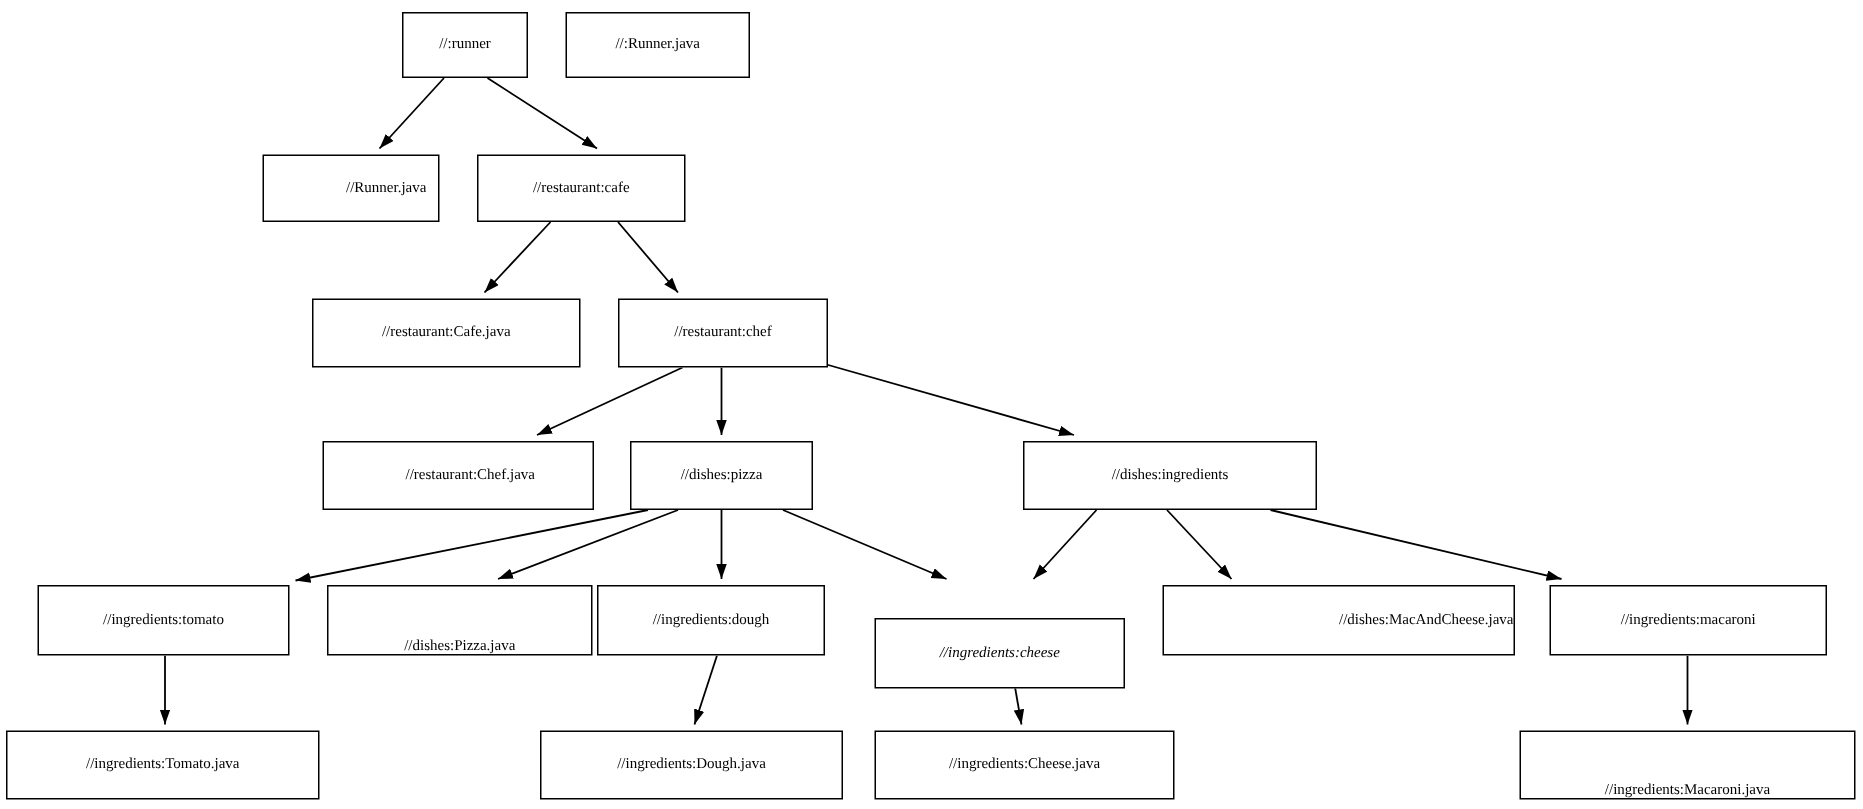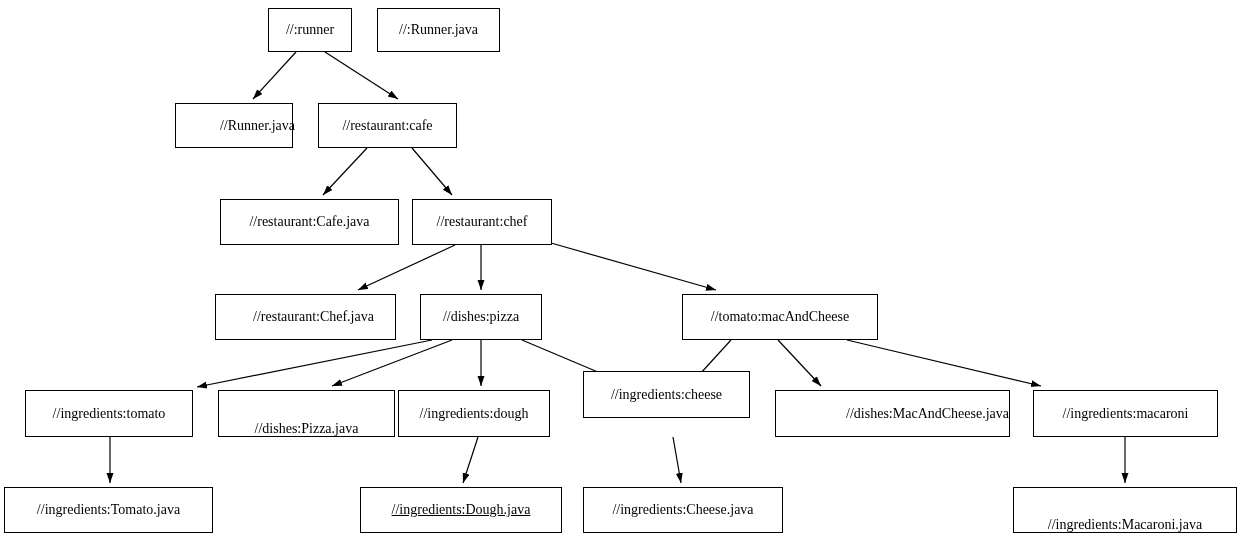--- a/index.html
+++ b/index.html
@@ -25,21 +25,21 @@
   }
   .graph-node {
     position: absolute;
     box-sizing: border-box;
     border: 1px solid #000000;
     background: #ffffff;
     color: #000000;
     display: flex;
     align-items: center;
     justify-content: center;
-    font-size: 14px;
+    font-size: 10px;
     line-height: 1;
     white-space: nowrap;
   }
 </style>
 </head>
 <body>
 
 <div id="stage">
   <svg id="edge-layer" viewBox="0 0 1242 539" xmlns="http://www.w3.org/2000/svg">
     <defs>
@@ -74,57 +74,57 @@
       </div>
       <div class="graph-node" style="left: 377px; top: 8px; width: 123px; height: 44px;">
         <span>//:Runner.java</span>
       </div>
       <div class="graph-node" style="left: 175px; top: 103px; width: 118px; height: 45px; padding-left: 47px;">
         <span>//Runner.java</span>
       </div>
       <div class="graph-node" style="left: 318px; top: 103px; width: 139px; height: 45px;">
         <span>//restaurant:cafe</span>
       </div>
-      <div class="graph-node" style="left: 220px; top: 199px; width: 179px; height: 46px;">
+      <div class="graph-node" style="left: 208px; top: 199px; width: 179px; height: 46px;">
         <span>//restaurant:Cafe.java</span>
       </div>
       <div class="graph-node" style="left: 412px; top: 199px; width: 140px; height: 46px;">
         <span>//restaurant:chef</span>
       </div>
       <div class="graph-node" style="left: 215px; top: 294px; width: 181px; height: 46px; padding-left: 16px;">
         <span>//restaurant:Chef.java</span>
       </div>
       <div class="graph-node" style="left: 420px; top: 294px; width: 122px; height: 46px;">
         <span>//dishes:pizza</span>
       </div>
       <div class="graph-node" style="left: 682px; top: 294px; width: 196px; height: 46px;">
-        <span>//tomato:macAndCheese</span>
+        <span>//dishes:ingredients</span>
       </div>
       <div class="graph-node" style="left: 25px; top: 390px; width: 168px; height: 47px;">
         <span>//ingredients:tomato</span>
       </div>
       <div class="graph-node" style="left: 218px; top: 390px; width: 177px; height: 47px; align-items: flex-end;">
         <span>//dishes:Pizza.java</span>
       </div>
       <div class="graph-node" style="left: 398px; top: 390px; width: 152px; height: 47px;">
         <span>//ingredients:dough</span>
       </div>
-      <div class="graph-node" style="left: 583px; top: 371px; width: 167px; height: 47px;">
+      <div class="graph-node" style="left: 583px; top: 412px; width: 167px; height: 47px; font-style: italic;">
         <span>//ingredients:cheese</span>
       </div>
       <div class="graph-node" style="left: 775px; top: 390px; width: 235px; height: 47px; justify-content: flex-end;">
         <span>//dishes:MacAndCheese.java</span>
       </div>
       <div class="graph-node" style="left: 1033px; top: 390px; width: 185px; height: 47px;">
         <span>//ingredients:macaroni</span>
       </div>
       <div class="graph-node" style="left: 4px; top: 487px; width: 209px; height: 46px;">
         <span>//ingredients:Tomato.java</span>
       </div>
-      <div class="graph-node" style="left: 360px; top: 487px; width: 202px; height: 46px; text-decoration: underline;">
+      <div class="graph-node" style="left: 360px; top: 487px; width: 202px; height: 46px;">
         <span>//ingredients:Dough.java</span>
       </div>
       <div class="graph-node" style="left: 583px; top: 487px; width: 200px; height: 46px;">
         <span>//ingredients:Cheese.java</span>
       </div>
       <div class="graph-node" style="left: 1013px; top: 487px; width: 224px; height: 46px; align-items: flex-end;">
         <span>//ingredients:Macaroni.java</span>
       </div>
     </div>
 </div>

